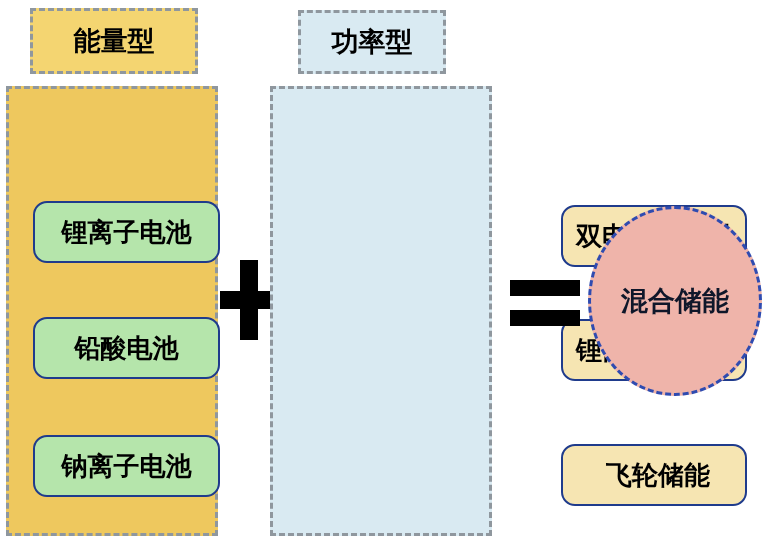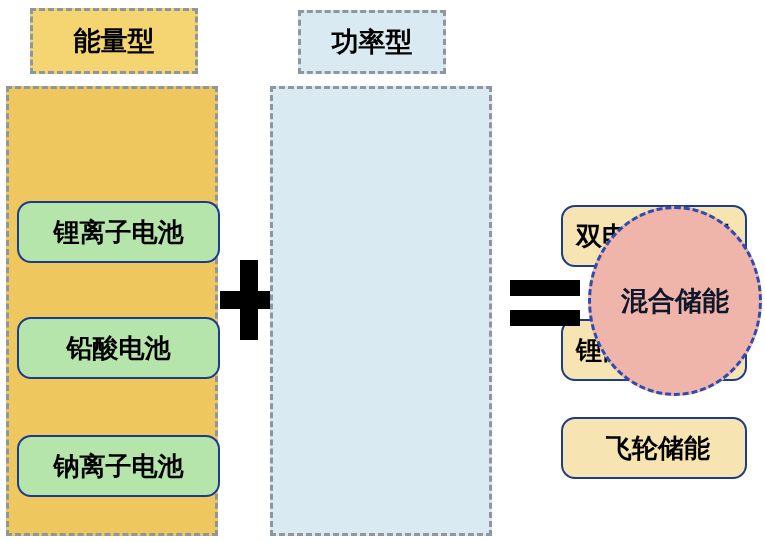--- a/index.html
+++ b/index.html
@@ -55,25 +55,25 @@
     align-items: center;
     justify-content: center;
     height: 62px;
     border: 2px solid #1f3b8c;
     border-radius: 14px;
     font-size: 26px;
     font-weight: bold;
     color: #000000;
     white-space: nowrap;
   }
-  .energy-item { left: 8px; width: 203px; background: #b5e5ab; }
+  .energy-item { left: 24px; width: 187px; background: #b5e5ab; }
   .e0 { top: 112px; } .e1 { top: 228px; } .e2 { top: 346px; }
 
   .power-item { left: 288px; width: 186px; background: #f6e5b2; }
-  .p0 { top: 116px; } .p1 { top: 230px; } .p2 { top: 328px; padding-left: 8px; }
+  .p0 { top: 116px; } .p1 { top: 230px; } .p2 { top: 355px; padding-left: 8px; }
 
   
   .plus-op {
     position: absolute;
     left: 220px; top: 260px; width: 58px; height: 80px;
   }
   .plus-op .v {
     position: absolute; left: 50%; top: 0;
     width: 18px; height: 100%;
     margin-left: -9px; background: #000000;

